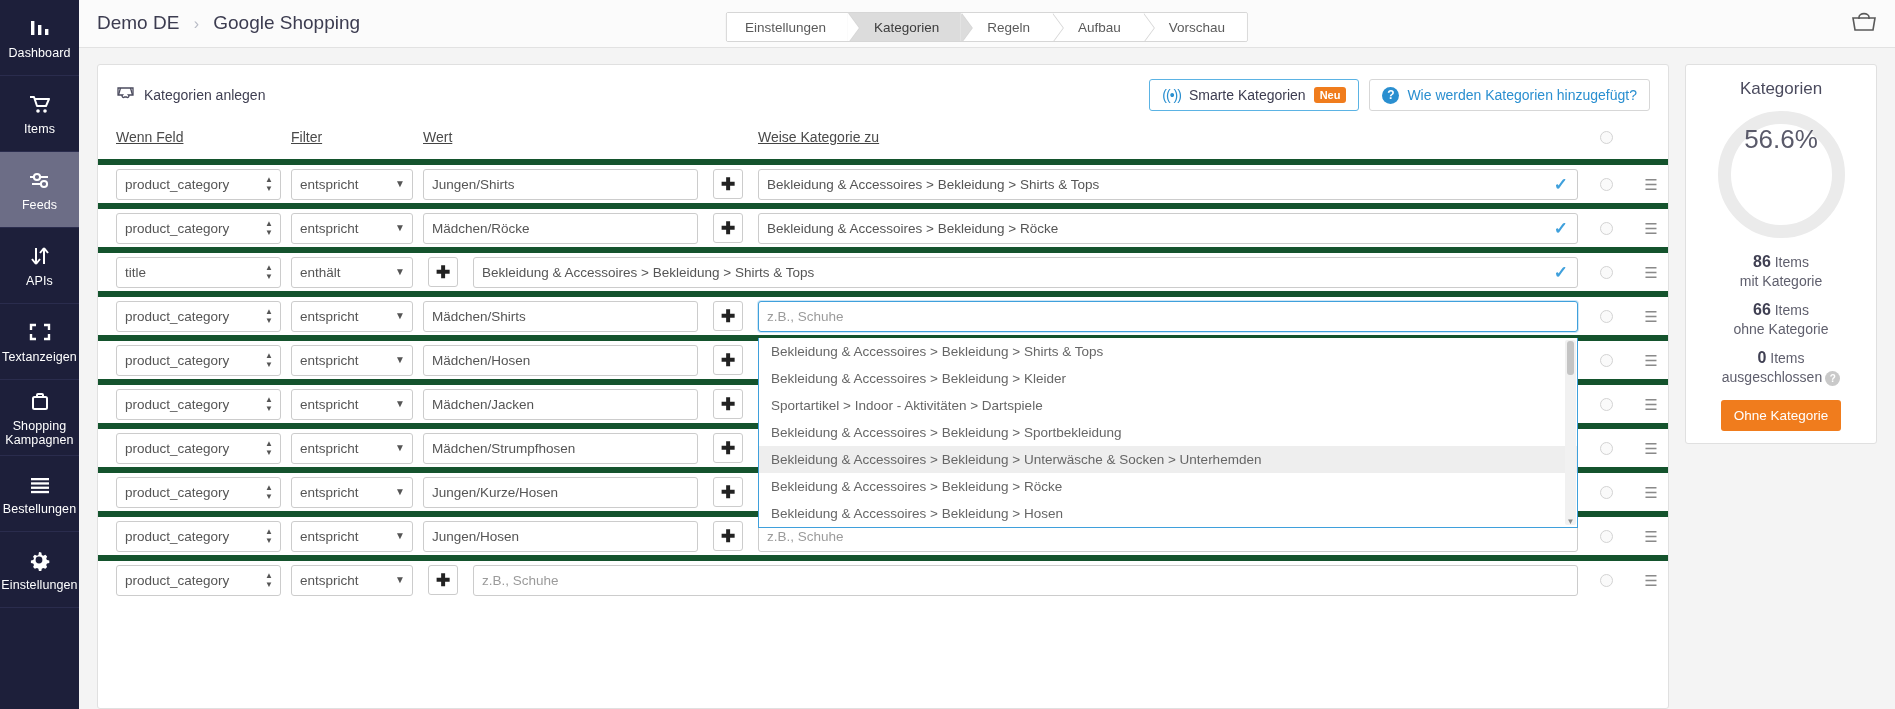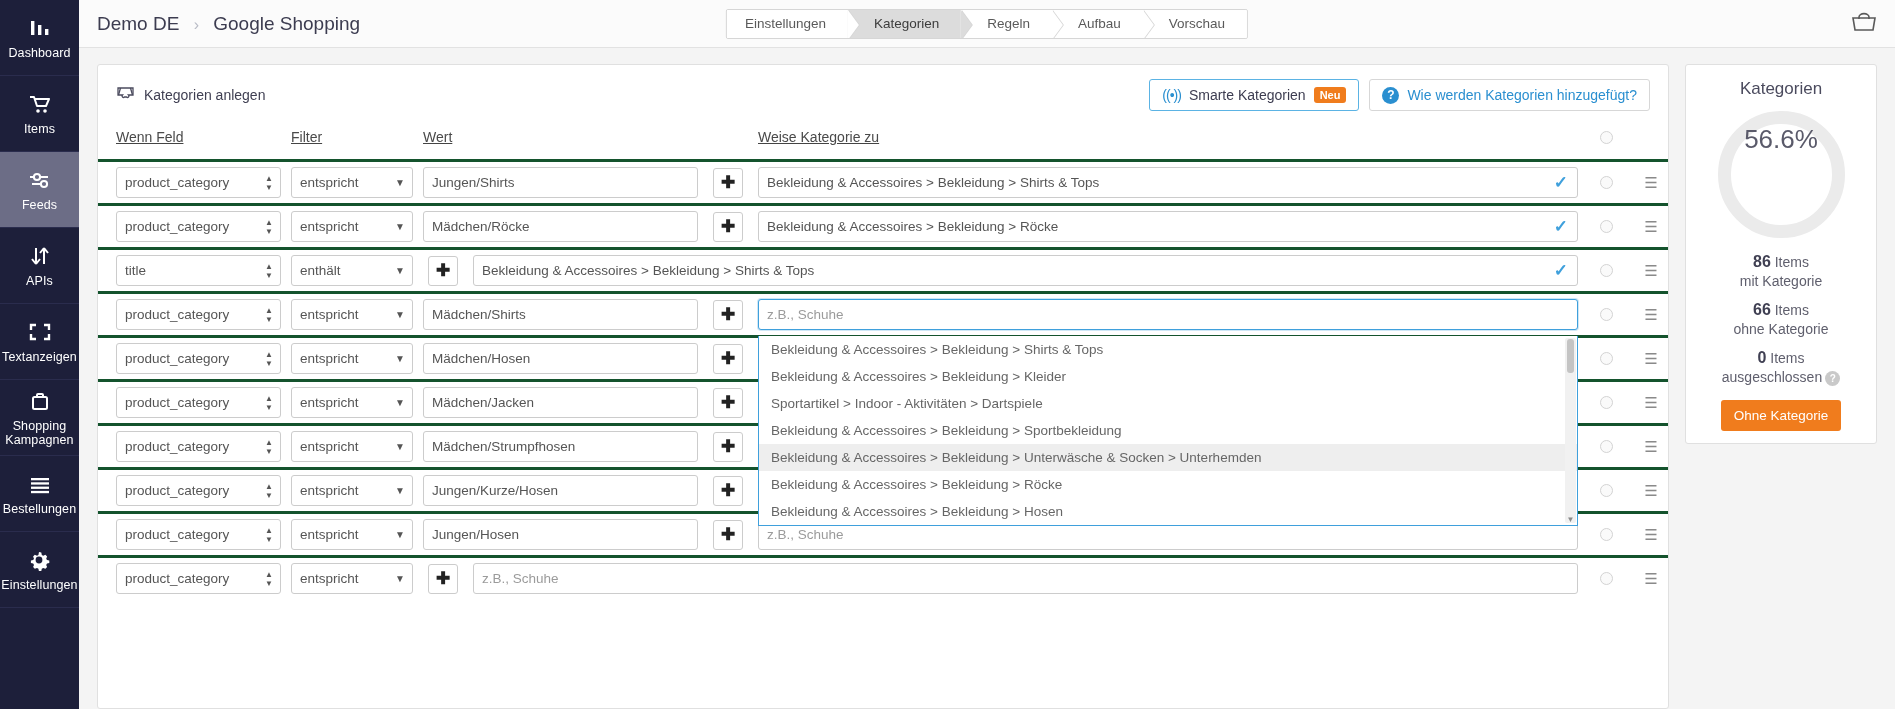--- a/index.html
+++ b/index.html
@@ -38,21 +38,21 @@
     color: #fff; letter-spacing: .1px;
   }
 
   
   .main { flex: 1; display: flex; flex-direction: column; min-width: 0; background: #f4f4f4; }
 
   .topbar {
     height: 48px; flex: 0 0 48px;
     background: #fbfbfb;
     border-bottom: 1px solid #e2e2e2;
-    display: flex; align-items: center;
+    display: flex; align-items: flex-start;
     padding: 12px 18px;
     position: relative;
   }
   .crumb {
     font-size: 19px; color: #3c3c50;
   }
   .crumb .sep { color: #b9bcc6; margin: 0 9px; font-size: 16px; }
 
   .wizard {
     position: absolute; left: 50%; transform: translateX(-50%);
@@ -137,21 +137,21 @@
     background: #2a8fd0; color: #fff;
     font-size: 12px; font-weight: bold;
     display: flex; align-items: center; justify-content: center;
   }
   .bcast { color: #2a8fd0; font-size: 14px; letter-spacing: -1px; }
 
   
   .tbl { flex: 1; overflow: hidden; }
   .trow {
     display: flex; align-items: center;
-    border-top: 3px solid #14532d;
+    border-top: 6px solid #14532d;
     padding: 6px 0 6px 18px;
     gap: 10px;
     height: 44px;
   }
   .thead { border-top: none; height: 36px; padding-top: 0; padding-bottom: 8px; text-decoration: underline; }
   .th { font-size: 14px; color: #4a4a4a; }
 
   .c-field { width: 165px; flex: 0 0 165px; }
   .c-filter { width: 122px; flex: 0 0 122px; }
   .c-value { width: 275px; flex: 0 0 275px; }

